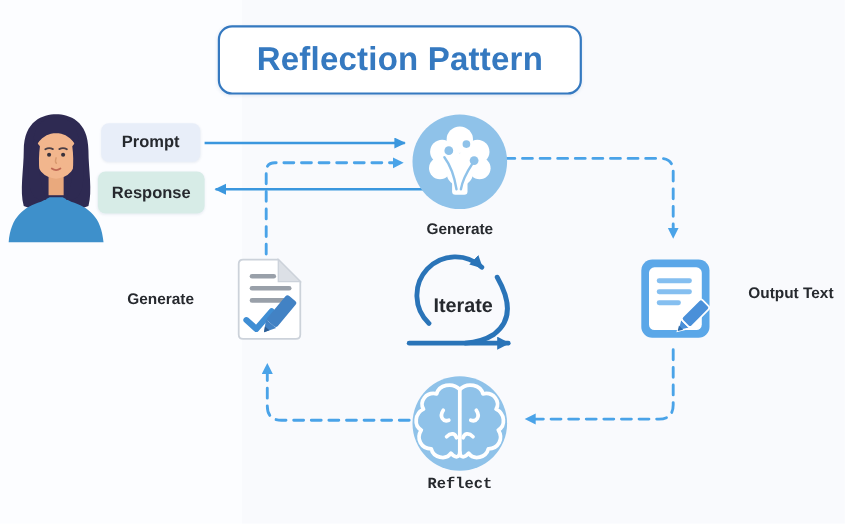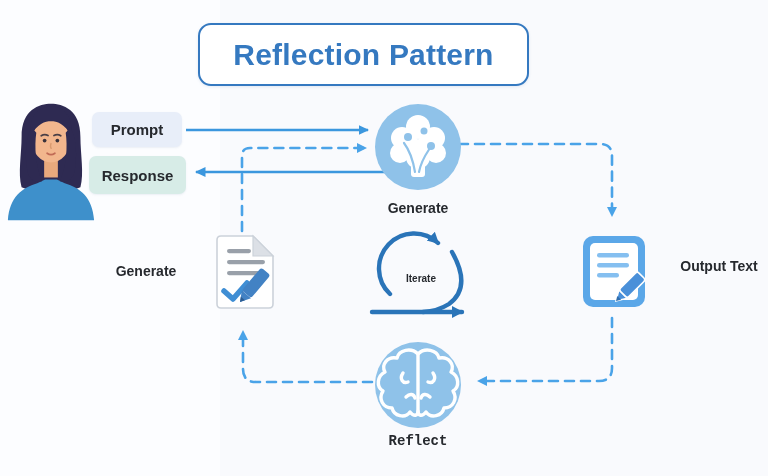--- a/index.html
+++ b/index.html
@@ -23,21 +23,21 @@
     color:#3579c0; font-size:30px; font-weight:bold; letter-spacing:.2px;
   }
   .io-box{
     position:absolute; display:flex; align-items:center; justify-content:center;
     border-radius:7px; font-size:15px; font-weight:600; color:#26292e;
     box-shadow:0 1px 2px rgba(90,120,160,.10);
   }
   .io-prompt{left:92px; top:112px; width:90px; height:35px; background:#e8eef9;}
   .io-response{left:89px; top:156px; width:97px; height:38px; background:#d7ece7;text-align:center;}
   .lbl-generate{left:418px; top:208px;}
-  .lbl-iterate{left:421px; top:278px; font-weight:600; font-size:10px;}
+  .lbl-iterate{left:421px; top:278px; font-weight:600; font-size:18px;}
   .lbl-reflect{left:418px; top:441px;font-family:Liberation Mono, monospace;}
   .lbl-output{left:719px; top:266px;}
   .lbl-reflected{left:146px; top:271px;}
 </style>
 </head>
 <body>
 
 <div id="stage">
 
   <svg id="diagram-svg" width="768" height="476" viewBox="0 0 768 476">

